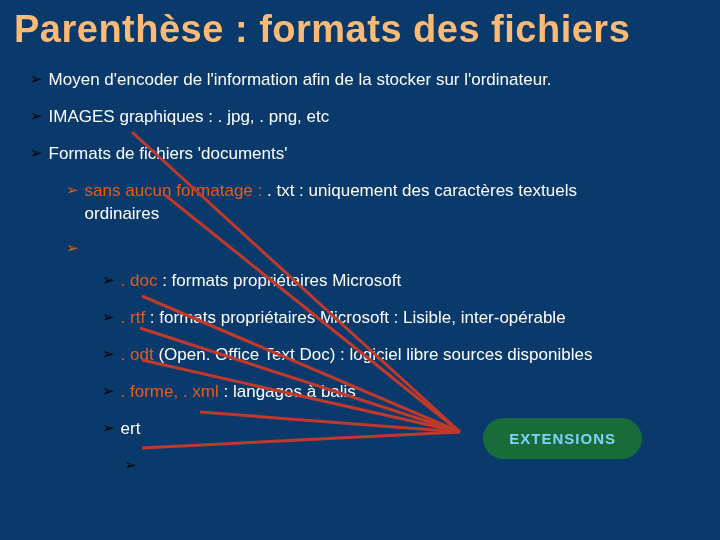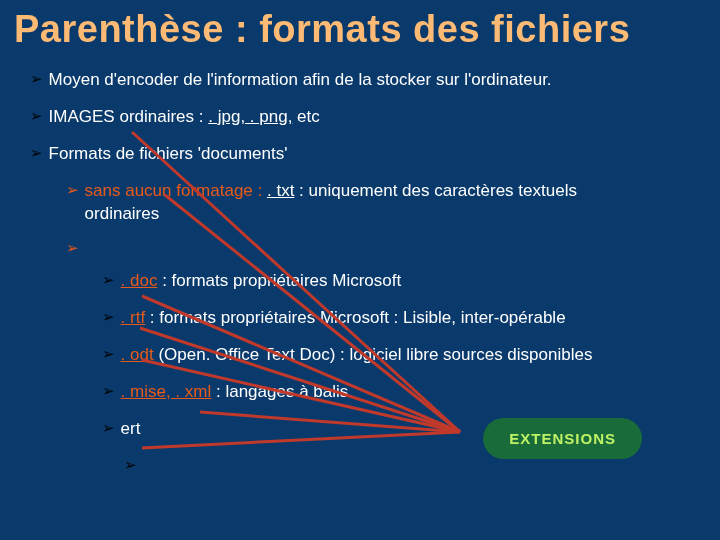--- a/index.html
+++ b/index.html
@@ -37,34 +37,34 @@
     flex-shrink: 0;
   }
   .arrow-orange {
     color: #e85a1a;
   }
   .txt {
     color: #fff;
     font-size: 17px;
   }
   .txt-orange { color: #e85a1a; }
-  .under { text-decoration: underline; }
+  .under { }
   .l1 { margin-left: 16px; }
   .l2 { margin-left: 52px; }
   .l3 { margin-left: 88px; }
   .l4 { margin-left: 110px; }
   .block { margin-bottom: 12px; }
   .wrap { max-width: 560px; }
 
   .bubble {
     position: absolute;
     right: 78px;
     top: 418px;
     background: #1a6b3a;
-    color: #bef264;
+    color: #7dd3fc;
     padding: 12px 26px;
     border-radius: 22px;
     font-size: 15px;
     font-weight: bold;
     letter-spacing: 1px;
     z-index: 5;
   }
 
   .lines-svg {
     position: absolute;
@@ -83,21 +83,21 @@
   <div class="title">Parenthèse : formats des fichiers</div>
 
   <div class="bullet-row l1">
     <span class="arrow">➢</span>
     <span class="txt">Moyen d'encoder de l'information afin de la stocker sur l'ordinateur.</span>
   </div>
 
   <div class="bullet-row l1">
     <span class="arrow">➢</span>
     <span class="txt">
-      <span>IMAGES ordinaires : </span><span class="under">. jpg, . png,</span><span> etc</span>
+      <span>IMAGES graphiques : </span><span class="under">. jpg, . png,</span><span> etc</span>
     </span>
   </div>
 
   <div class="bullet-row l1">
     <span class="arrow">➢</span>
     <span class="txt">Formats de fichiers 'documents'</span>
   </div>
 
   <div class="bullet-row l2 block">
     <span class="arrow arrow-orange">➢</span>
@@ -127,21 +127,21 @@
   <div class="bullet-row l3">
     <span class="arrow">➢</span>
     <span class="txt wrap">
       <span class="txt-orange under">. odt</span><span> (Open. Office Text Doc) : logiciel libre sources disponibles</span>
     </span>
   </div>
 
   <div class="bullet-row l3">
     <span class="arrow">➢</span>
     <span class="txt">
-      <span class="txt-orange under">. mise, . xml</span><span> : langages à balis</span>
+      <span class="txt-orange under">. forme, . xml</span><span> : langages à balis</span>
     </span>
   </div>
 
   <div class="bullet-row l3">
     <span class="arrow">➢</span>
     <span class="txt" style="width:560px; display:flex; justify-content:space-between;">
       <span>ert</span>
     </span>
   </div>
 

